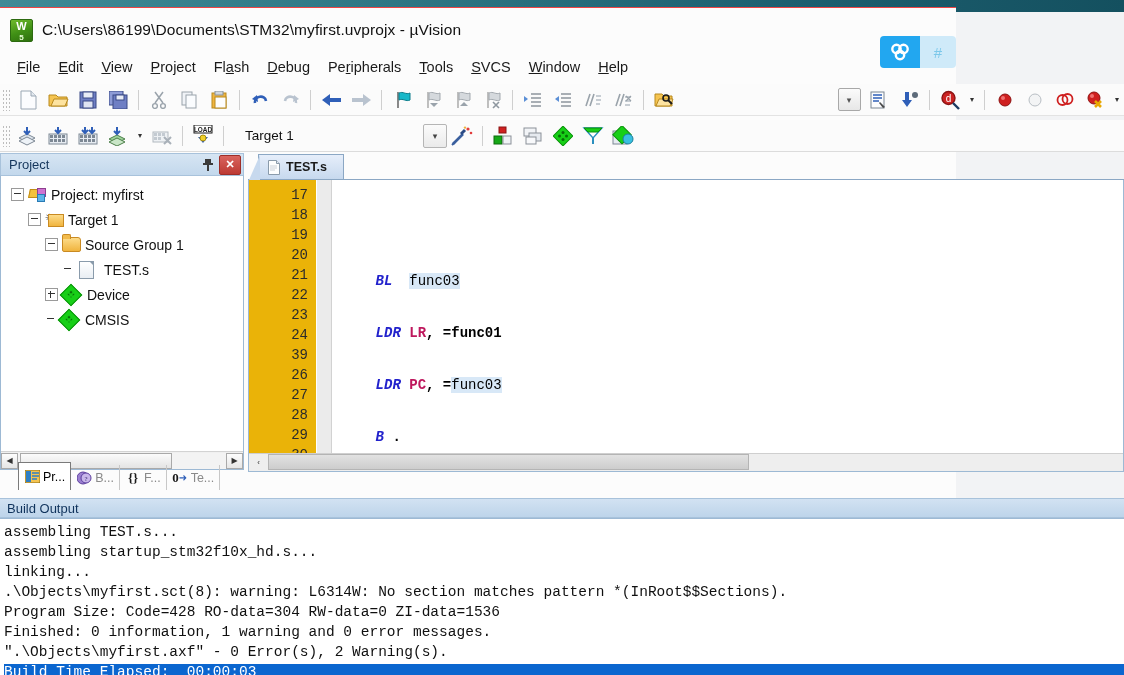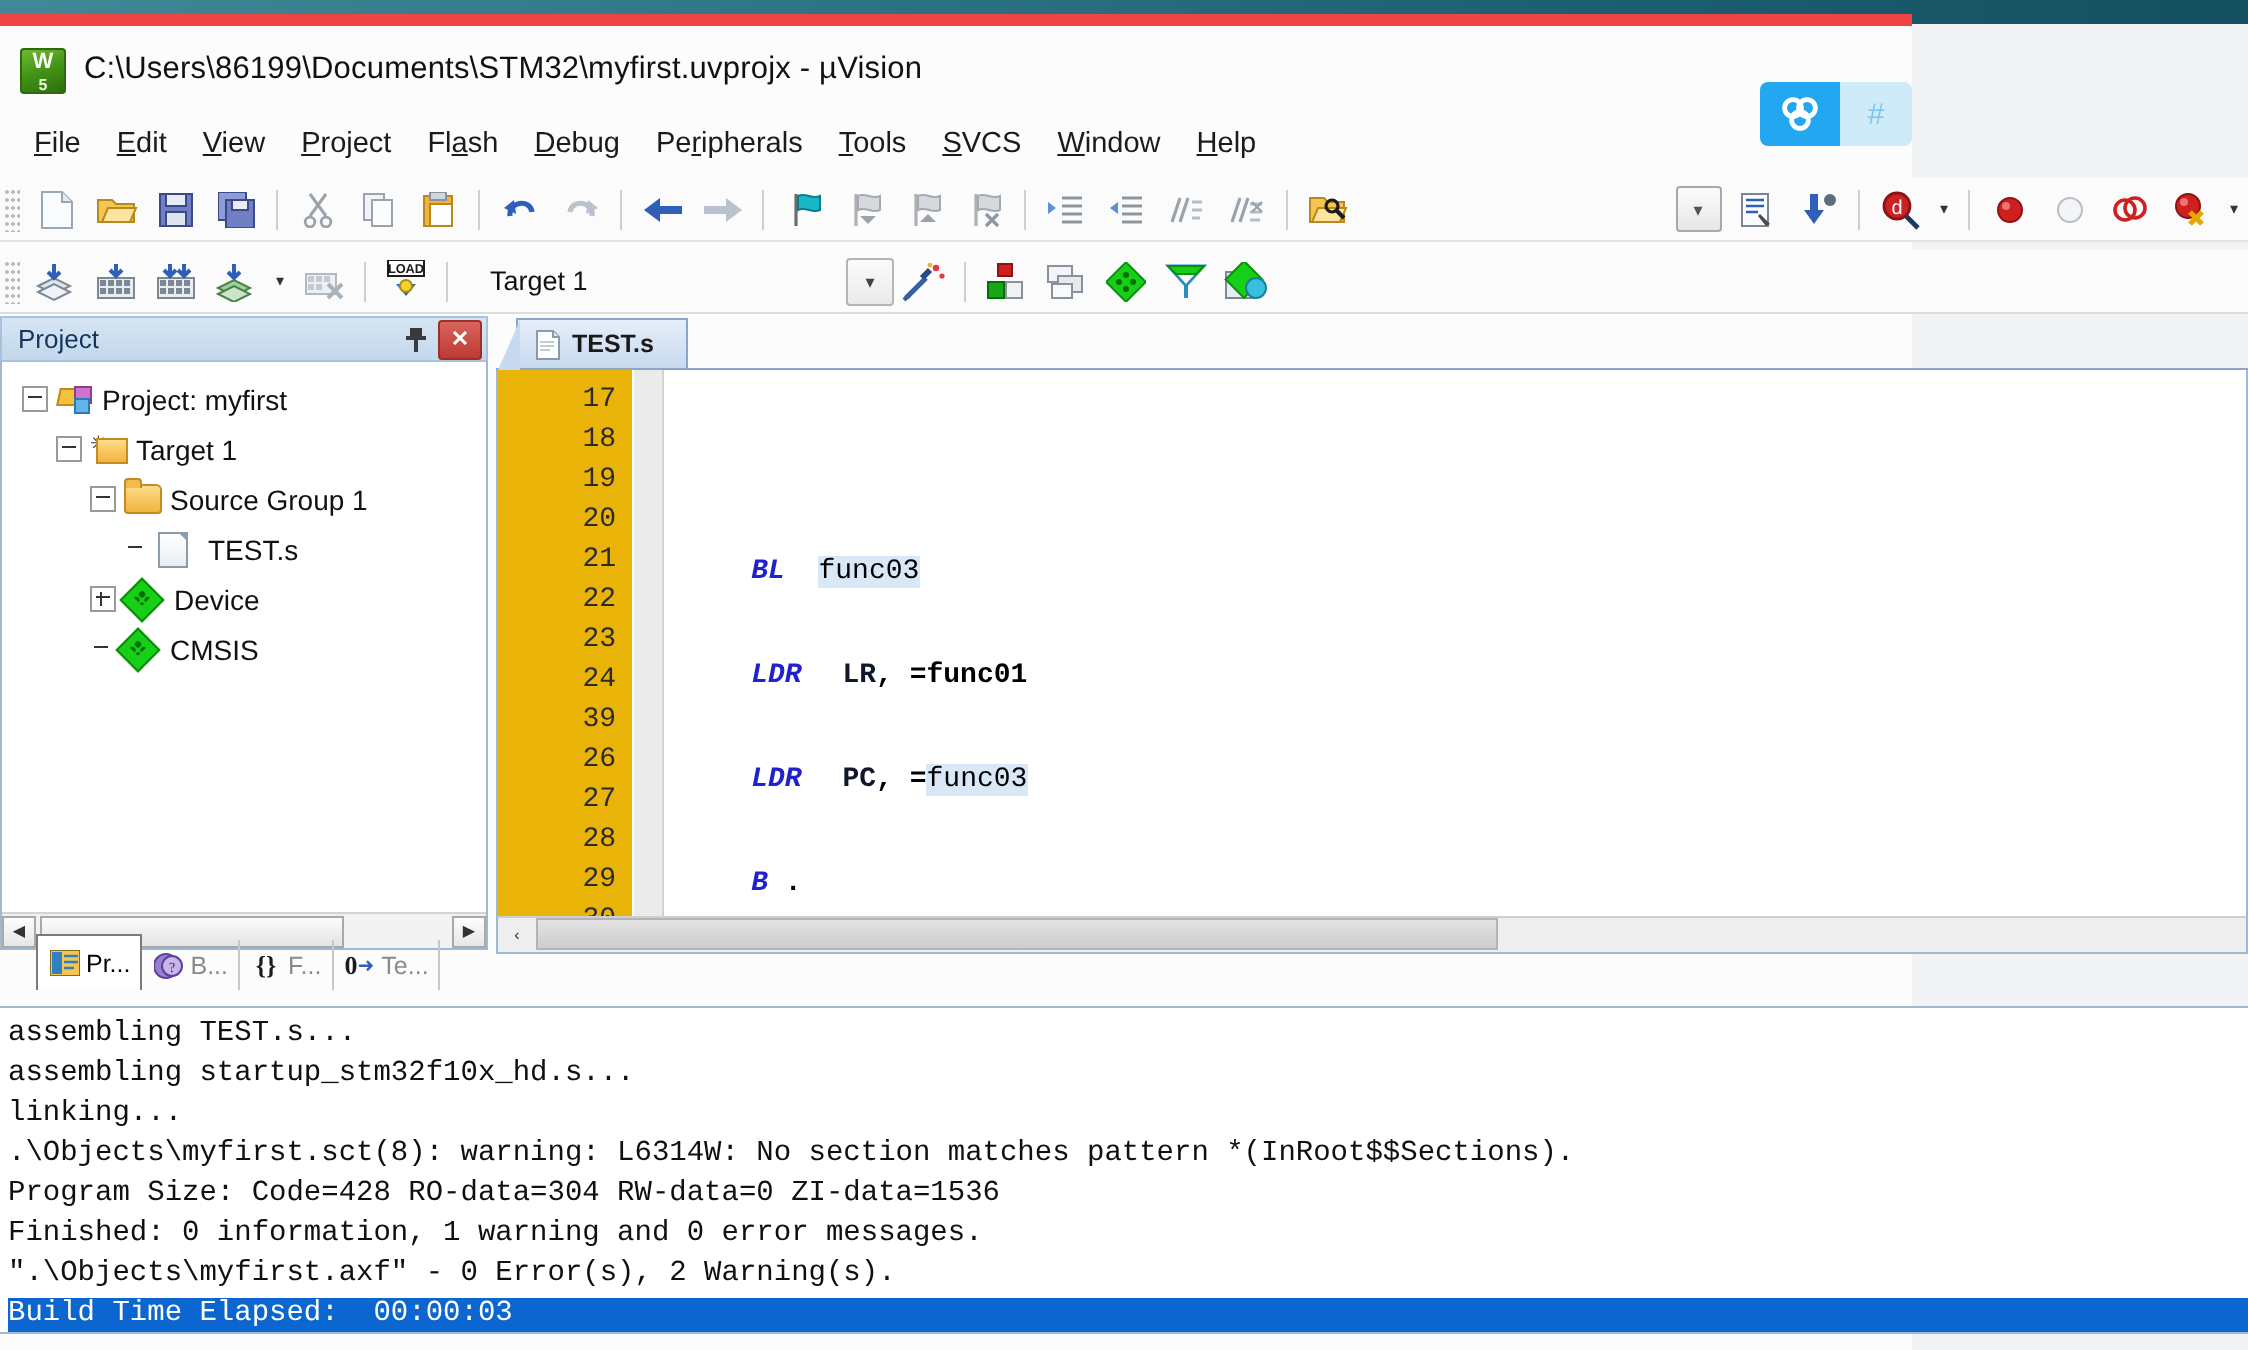--- a/index.html
+++ b/index.html
@@ -19,21 +19,21 @@
   
   .desktop-strip {
     position: absolute; left: 0; top: 0; width: 1124px; height: 12px;
     background: linear-gradient(90deg,#3f8a96 0%, #2e7684 35%, #1d5f70 70%, #14505f 100%);
   }
 
   
   .win {
     position: absolute; left: 0; top: 7px; width: 956px; height: 668px;
     background: #fcfcfc;
-    border-top: 6px solid #ef4444;
+    border-top: 1px solid #ef4444;
     box-sizing: border-box;
   }
   .win-left-curve {
     position: absolute; left: 0; top: 0; width: 170px; height: 12px;
     background: #fcfcfc;
     border-top-right-radius: 10px;
   }
 
   
   .titlebar {
@@ -336,21 +336,21 @@
     padding-right: 8px;
     font: 14px "Liberation Mono", monospace; color: #2b2b2b;
   }
   .code-lines {
     flex: 1 1 auto; padding-top: 7px; padding-left: 10px;
     font: 14px "Liberation Mono", monospace;
     white-space: pre;
   }
   .cl { height: 20px; line-height: 20px; }
   .k-op   { color: #2222cc; font-weight: bold; font-style: italic; }
-  .k-reg  { color: #0f172a; font-weight: bold; margin-left: 12px; }
+  .k-reg  { color: #be185d; font-weight: bold; }
   .k-lbl  { color: #000000; }
   .k-plain{ color: #000000; font-weight: bold; }
   .k-hl   { background: #d8e8f7; }
 
   .ed-scroll {
     position: absolute; left: 0; bottom: 0; right: 0; height: 17px;
     background: #eeeeee; border-top: 1px solid #cfcfcf;
     display: flex; align-items: center;
   }
   .ed-thumb {
@@ -954,20 +954,23 @@
           </div>
         </div>
         <div class="ed-scroll">
           <div class="sb-arrow" style="border:none;background:transparent;width:19px;">‹</div>
           <div class="ed-thumb"></div>
         </div>
       </div>
     </div>
 
     <div class="bo">
+      <div class="bo-hdr">
+        <span>Build Output</span>
+      </div>
       <div class="bo-body">
         <div class="bo-line">assembling TEST.s...</div>
         <div class="bo-line">assembling startup_stm32f10x_hd.s...</div>
         <div class="bo-line">linking...</div>
         <div class="bo-line">.\Objects\myfirst.sct(8): warning: L6314W: No section matches pattern *(InRoot$$Sections).</div>
         <div class="bo-line">Program Size: Code=428 RO-data=304 RW-data=0 ZI-data=1536</div>
         <div class="bo-line">Finished: 0 information, 1 warning and 0 error messages.</div>
         <div class="bo-line">".\Objects\myfirst.axf" - 0 Error(s), 2 Warning(s).</div>
         <div class="bo-line sel">Build Time Elapsed:  00:00:03</div>
       </div>

